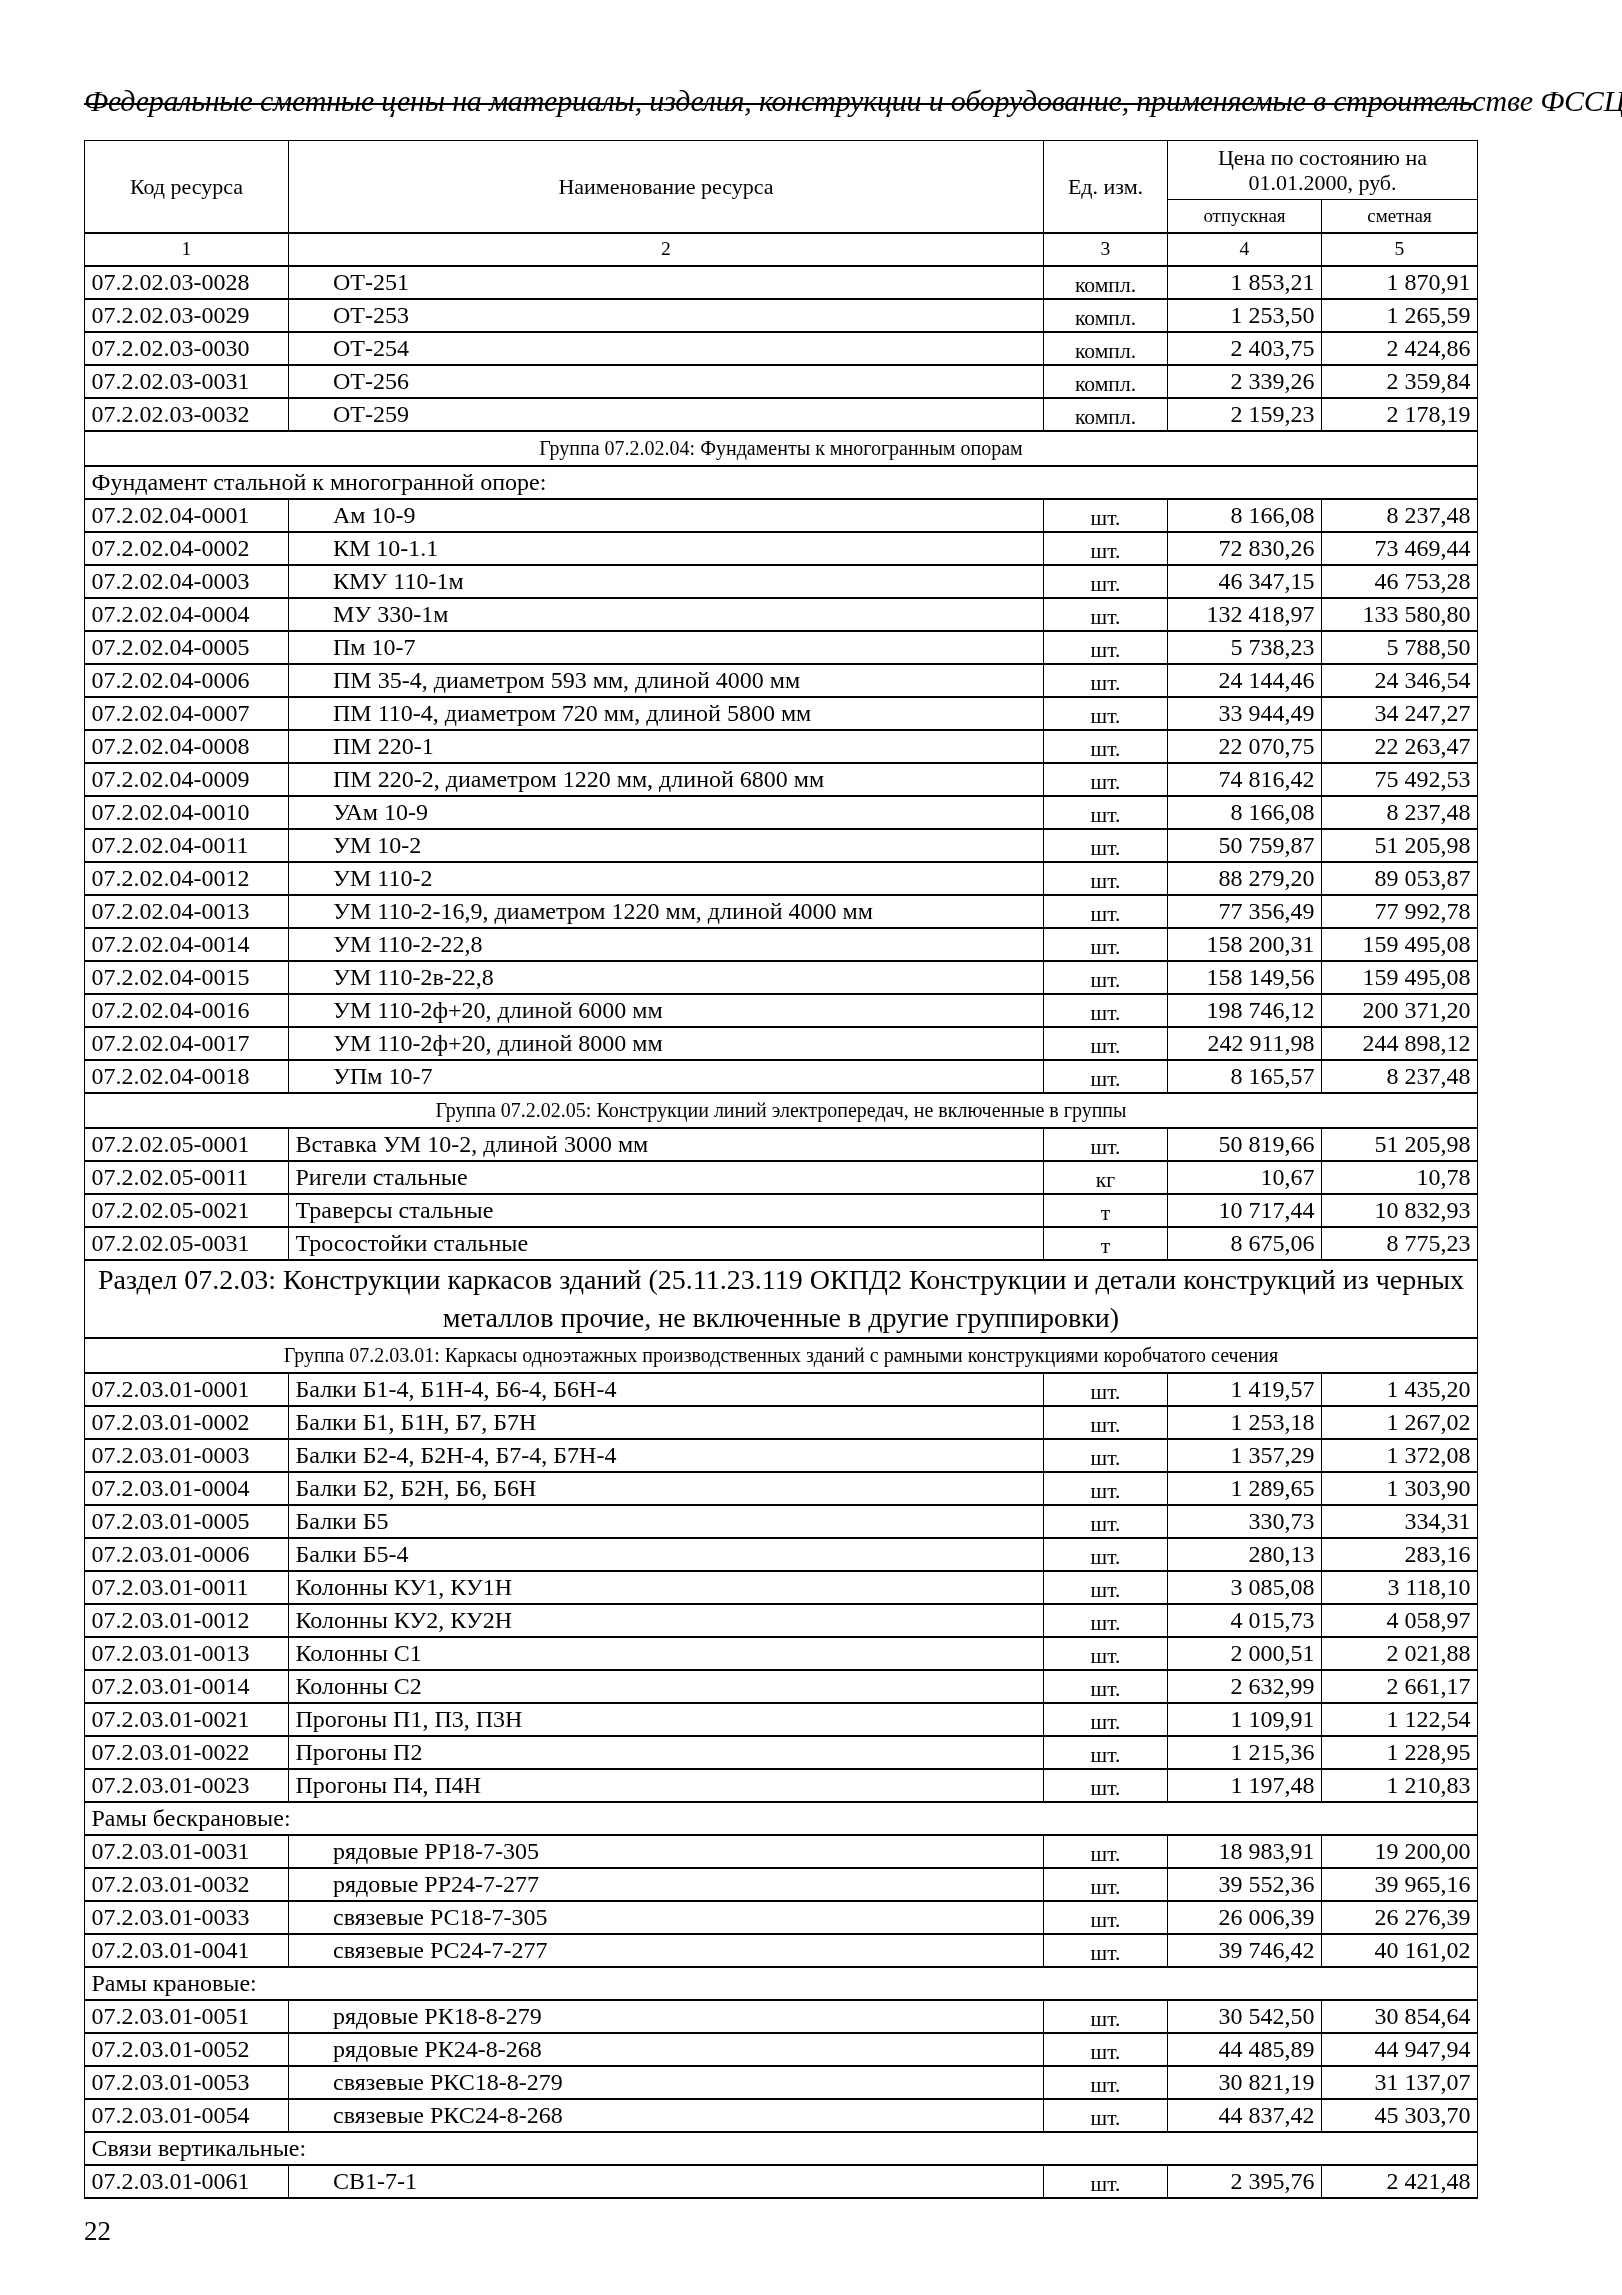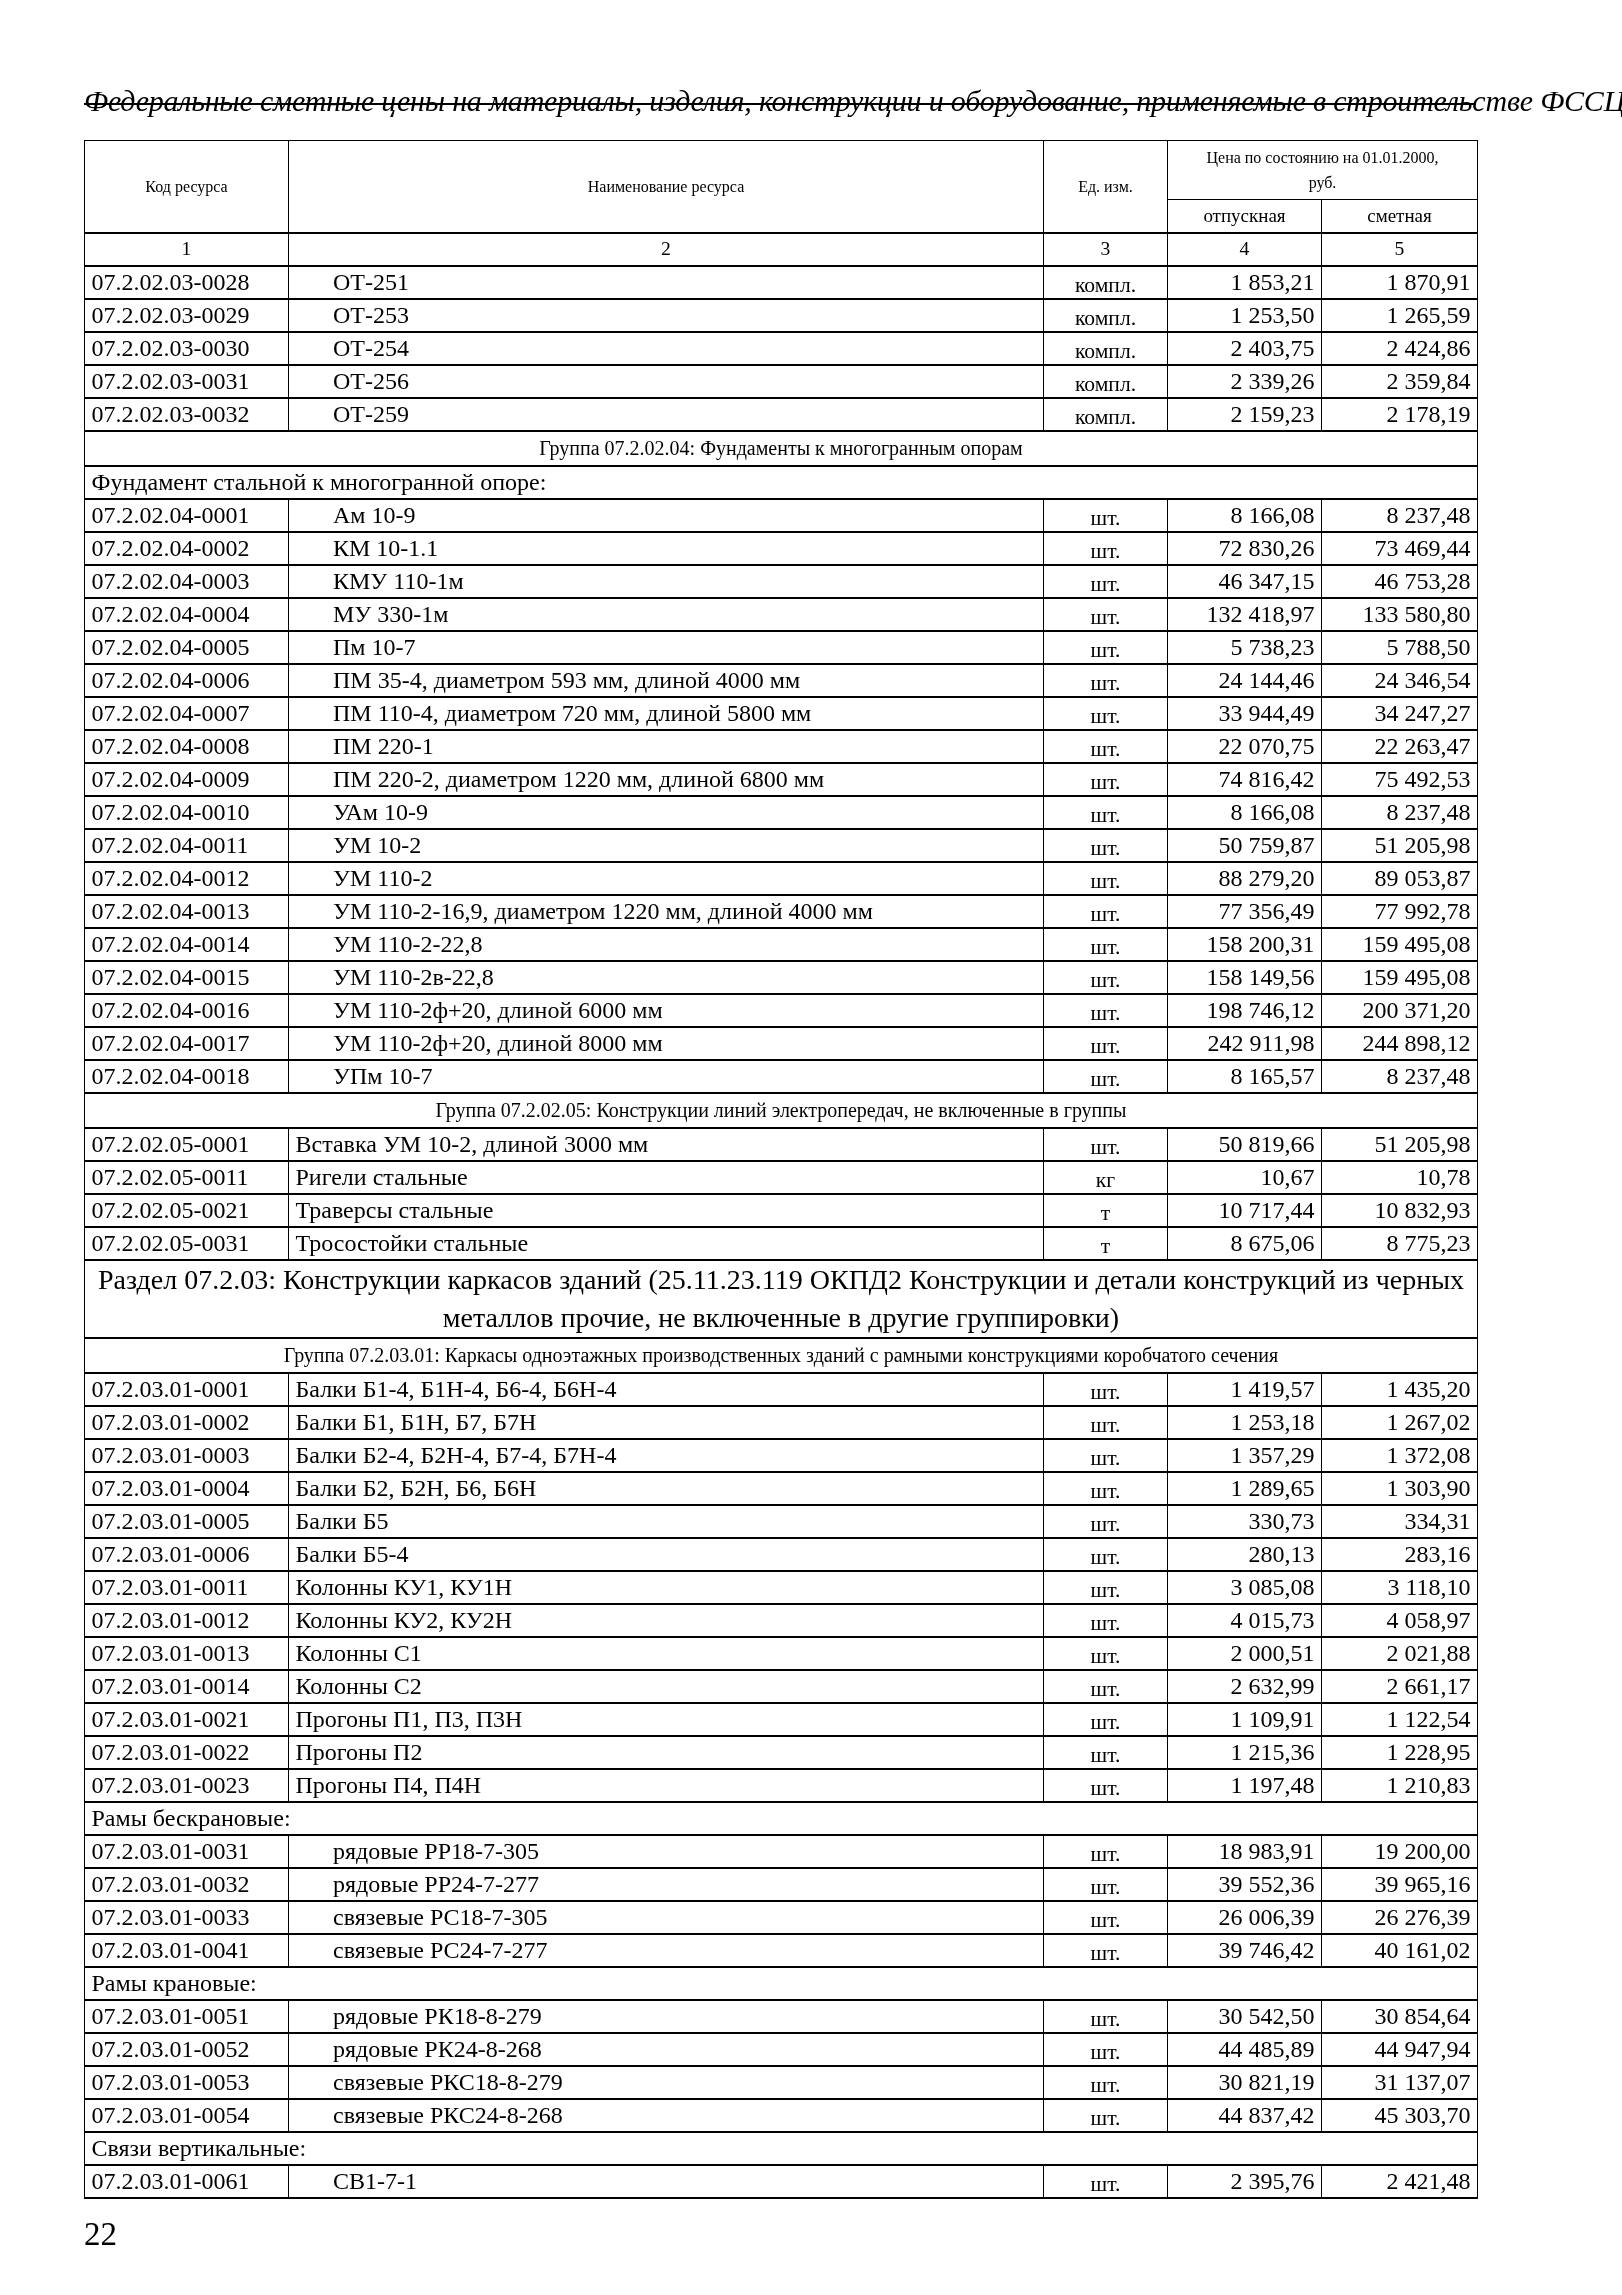--- a/index.html
+++ b/index.html
@@ -4,32 +4,32 @@
 <style>
   html, body { margin:0; padding:0; background:#ffffff; }
   body { width:1623px; height:2295px; position:relative; font-family:"Liberation Serif", serif; color:#000; overflow:hidden; }
   .running-header { position:absolute; left:84px; top:88px; width:1392px; font-style:italic; font-size:30px; line-height:26px; text-align:center; letter-spacing:-0.2px; white-space:nowrap; }
   .header-rule { position:absolute; left:84px; top:103px; width:1392px; height:2px; background:#000; }
   table.price { position:absolute; left:84px; top:140px; width:1392px; border-collapse:collapse; table-layout:fixed; font-size:24px; }
   table.price td, table.price th { border:0.7px solid #000; padding:0 6.5px; font-weight:normal; white-space:nowrap; overflow:hidden; }
   table.price tr { height:33px; }
   table.price tr.row { border-bottom:2px solid #000; }
   table.price thead th { text-align:center; vertical-align:middle; line-height:25px; }
-  table.price thead tr.h1 th { font-size:16px; }
+  table.price thead tr.h1 th { font-size:22px; }
   table.price thead tr.h2 th { font-size:19px; height:22px; }
   table.price thead tr.nums th { font-size:19.6px; height:22px; line-height:19.6px; border-top:2px solid #000; border-bottom:2px solid #000; }
   td.code { padding-left:5.2px; padding-right:2.6px; text-align:left; }
   td.name { text-align:left; }
   td.name.ind { padding-left:44px; }
   td.unit { text-align:center; font-size:21.6px; vertical-align:bottom; padding-bottom:1.3px; }
   td.num { text-align:right; padding-right:3.9px; }
   td.group-title { text-align:center; font-weight:bold; font-size:20px; line-height:33px; }
   td.section-title { text-align:center; font-weight:bold; font-size:28px; line-height:38px; }
   td.subhead { padding-left:208px; text-align:left; }
-  .page-number { position:absolute; left:84px; top:2216px; font-size:33px; }
+  .page-number { position:absolute; left:84px; top:2216px; font-size:27px; }
 </style>
 </head>
 <body>
 
 <div class="running-header">Федеральные сметные цены на материалы, изделия, конструкции и оборудование, применяемые в строительстве ФССЦ 81-01-2001</div>
 <div class="header-rule"></div>
 
 <table class="price">
   <colgroup>
     <col style="width:204px">

